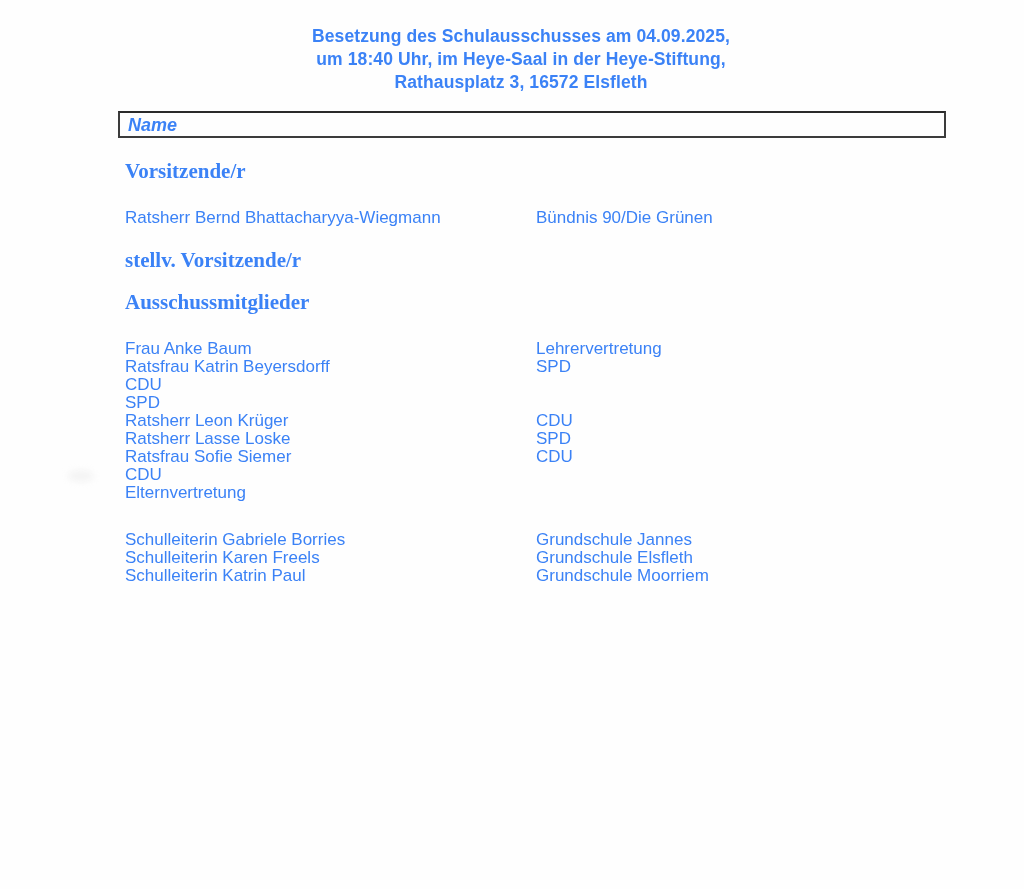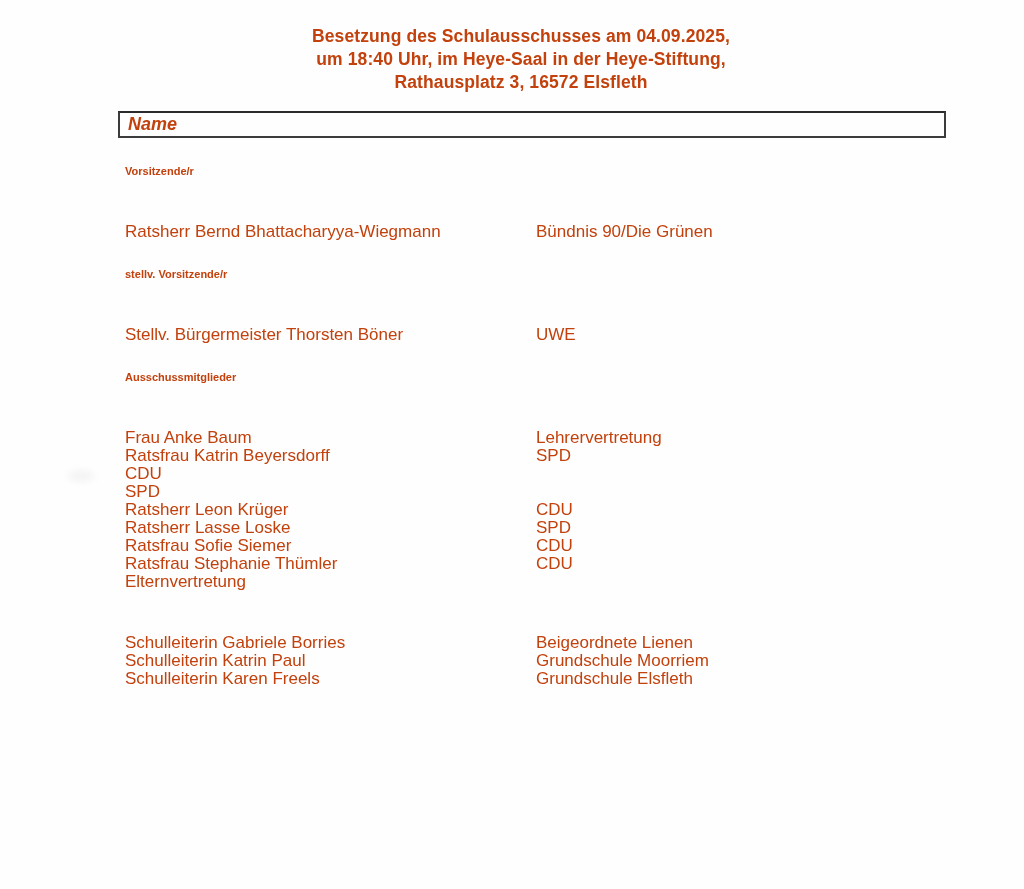--- a/index.html
+++ b/index.html
@@ -7,21 +7,21 @@
     padding: 0;
     background: #ffffff;
   }
   .page {
     position: relative;
     width: 1024px;
     height: 889px;
     background: #fefefe;
     overflow: hidden;
     font-family: "Liberation Sans", "DejaVu Sans", sans-serif;
-    color: #c2410c;
+    color: #3b82f6;
     -webkit-font-smoothing: antialiased;
   }
   
   .smudge {
     position: absolute;
     left: 68px;
     top: 470px;
     width: 26px;
     height: 12px;
     background: #f4f4f4;
@@ -39,41 +39,43 @@
   }
   .name-box {
     box-sizing: border-box;
     margin: 17px 0 0 118px;
     width: 828px;
     height: 27px;
     border: 2px solid #3c3c3c;
     border-top-color: #2a2a2a;
     padding: 1px 0 0 8px;
     display: flex;
+    align-items: center;
   }
   .name-box .name-label {
     font-weight: bold;
     font-style: italic;
     font-size: 18px;
   }
   .section-heading {
     margin: 24px 0 0 125px;
-    font-size: 11px;
+    font-size: 21px;
     font-weight: bold;
     line-height: 18px;
+    font-family: Liberation Serif, serif;
   }
   .row {
     display: flex;
     margin-left: 125px;
     margin-top: 0;
     font-size: 17px;
     line-height: 18px;
   }
   .rows .row:first-child {
-    margin-top: 43px;
+    margin-top: 29px;
   }
   .row .name {
     width: 411px;
     flex: 0 0 411px;
   }
   .row .affiliation {
     white-space: nowrap;
   }
 </style>
 </head>
@@ -98,26 +100,20 @@
     <div class="rows">
   <div class="row">
     <span class="name">Ratsherr Bernd Bhattacharyya-Wiegmann</span>
     <span class="affiliation">Bündnis 90/Die Grünen</span>
   </div>
 </div>
   </section>
 
   <section class="section">
     <h2 class="section-heading">stellv. Vorsitzende/r</h2>
-    <div class="rows">
-  <div class="row">
-    <span class="name">Stellv. Bürgermeister Thorsten Böner</span>
-    <span class="affiliation">UWE</span>
-  </div>
-</div>
   </section>
 
   <section class="section">
     <h2 class="section-heading">Ausschussmitglieder</h2>
     <div class="rows">
   <div class="row">
     <span class="name">Frau Anke Baum</span>
     <span class="affiliation">Lehrervertretung</span>
   </div>
 
@@ -143,42 +139,41 @@
     <span class="name">Ratsherr Lasse Loske</span>
     <span class="affiliation">SPD</span>
   </div>
 
   <div class="row">
     <span class="name">Ratsfrau Sofie Siemer</span>
     <span class="affiliation">CDU</span>
   </div>
 
   <div class="row">
-    <span class="name">Ratsfrau Stephanie Thümler</span>
     <span class="affiliation">CDU</span>
   </div>
 
   <div class="row">
     <span class="affiliation">Elternvertretung</span>
   </div>
 </div>
   </section>
 
   <section class="section">
     <div class="rows">
   <div class="row">
     <span class="name">Schulleiterin Gabriele Borries</span>
-    <span class="affiliation">Beigeordnete Lienen</span>
+    <span class="affiliation">Grundschule Jannes</span>
+  </div>
+
+  <div class="row">
+    <span class="name">Schulleiterin Karen Freels</span>
+    <span class="affiliation">Grundschule Elsfleth</span>
   </div>
 
   <div class="row">
     <span class="name">Schulleiterin Katrin Paul</span>
     <span class="affiliation">Grundschule Moorriem</span>
-  </div>
-
-  <div class="row">
-    <span class="name">Schulleiterin Karen Freels</span>
-    <span class="affiliation">Grundschule Elsfleth</span>
   </div>
 </div>
   </section>
 </main>
 </div>
 
 </body></html>

